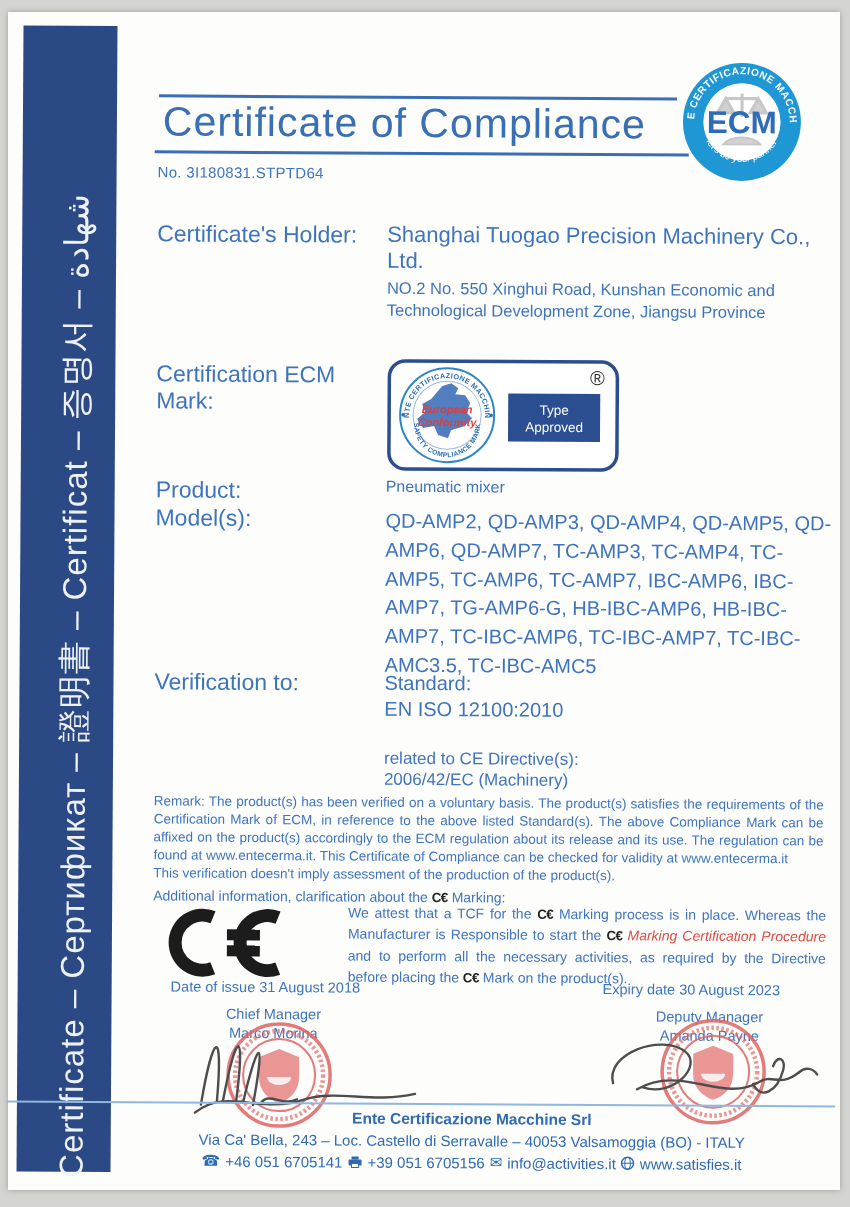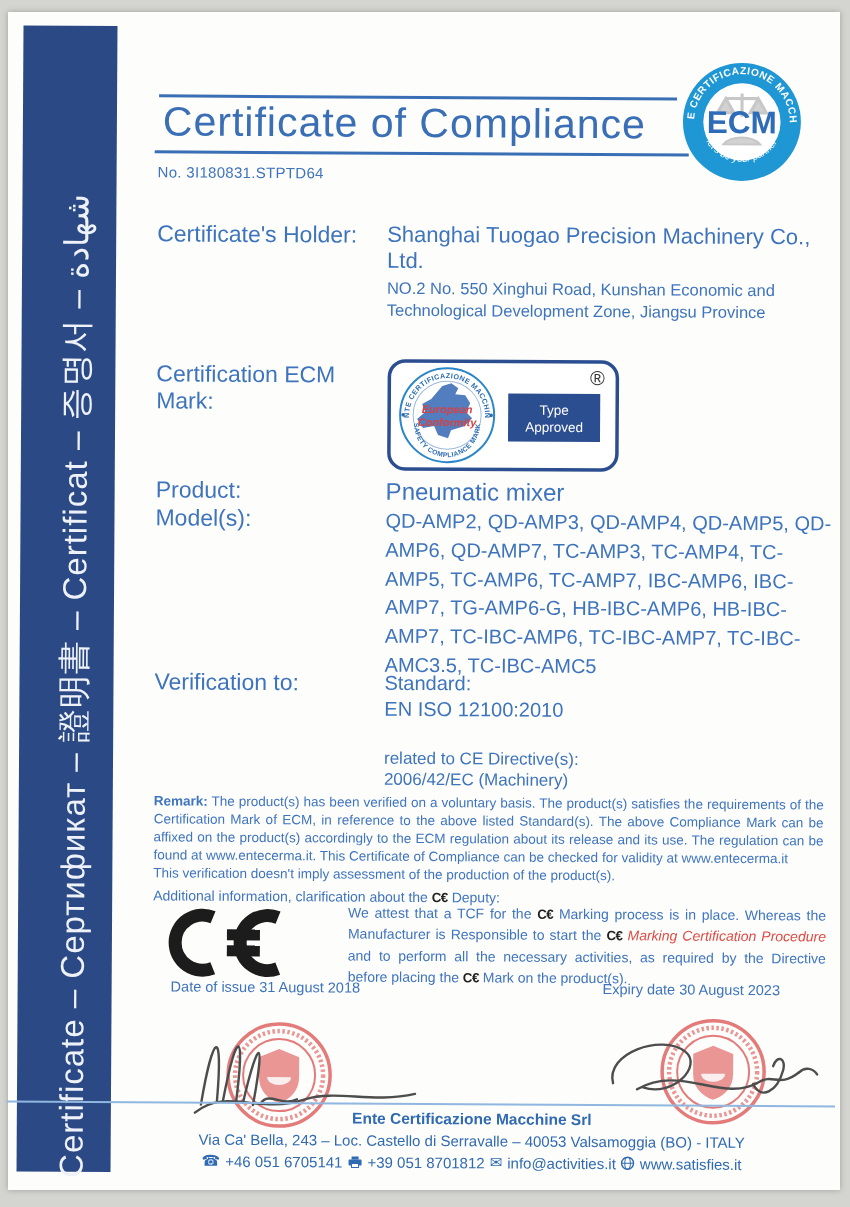--- a/index.html
+++ b/index.html
@@ -42,35 +42,35 @@
   
   .flabel { position:absolute; left:147px; width:232px; color:#3e74bd; font-size:23px; line-height:1.18; }
   .fvalue { position:absolute; left:377px; color:#3e74bd; }
   .holder-label { top:210px; }
   .holder-value { top:210px; width:440px; }
   .holder-company { font-size:22px; line-height:1.2; }
   .holder-address { font-size:16.5px; line-height:1.32; margin-top:3px; width:402px; }
   .mark-label { top:350px; }
   .mark-badge { top:346px; width:234px; height:114px; }
   .product-label { top:466px; }
-  .product-value { top:466px; font-size:24px; }
+  .product-value { top:466px; font-size:16px; }
   .models-label { top:494px; }
   .models-value { top:495px; width:452px; font-size:20px; line-height:1.44; }
   .verify-label { top:658px; }
   .verify-value { top:658px; width:300px; }
   .std-label, .std-value { font-size:20px; line-height:1.3; }
   .directive-label { font-size:17px; margin-top:27px; }
   .directive-value { font-size:17px; line-height:1.35; }
 
   
   .remark {
     position:absolute; left:147px; top:782px; width:670px;
     color:#3f74bf; font-size:13.5px; line-height:1.34; text-align:justify;
   }
-  .remark b { font-weight:700; }
+  .remark b { font-weight:400; }
   .remark-line2 { text-align:left; }
 
   
   .additional { position:absolute; left:147px; top:877px; width:670px; color:#3f74bf; font-size:14px; }
   .ce-inline { font-weight:700; color:#222; letter-spacing:-.5px; font-size:.95em; }
   .ce-logo { position:absolute; left:152px; top:894px; width:124px; height:76px; }
   .ce-para {
     position:absolute; left:342px; top:891px; width:478px;
     color:#3f74bf; font-size:14px; line-height:1.52; text-align:justify;
   }
@@ -182,41 +182,49 @@
     </div>
 
     <div class="remark">
       <div>
         <b>Remark:</b><span> The product(s) has been verified on a voluntary basis. The product(s) satisfies the requirements of the Certification Mark of ECM, in reference to the above listed Standard(s). The above Compliance Mark can be affixed on the product(s) accordingly to the ECM regulation about its release and its use. The regulation can be found at www.entecerma.it. This Certificate of Compliance can be checked for validity at www.entecerma.it</span>
       </div>
       <div class="remark-line2">This verification doesn't imply assessment of the production of the product(s).</div>
     </div>
 
     <div class="additional">
-      <span>Additional information, clarification about the </span><span class="ce-inline">C€</span><span> Deputy:</span>
+      <span>Additional information, clarification about the </span><span class="ce-inline">C€</span><span> Marking:</span>
     </div>
 
     <svg class="ce-logo" viewBox="0 0 124 76">
       <g stroke="#1c1c1c" stroke-width="13" fill="none">
         <path d="M 55 12.5 A 27.5 27.5 0 1 0 55 63.5"></path>
         <path d="M 120 12.5 A 27.5 27.5 0 1 0 120 63.5"></path>
       </g>
       <g fill="#1c1c1c">
         <rect x="69" y="24.5" width="33" height="11"></rect>
         <rect x="69" y="40.5" width="33" height="11"></rect>
       </g>
     </svg>
 
     <div class="ce-para">
       <span>We attest that a TCF for the </span><span class="ce-inline">C€</span><span> Marking process is in place. Whereas the Manufacturer is Responsible to start the </span><span class="ce-inline">C€</span><span> </span><span class="red-italic">Marking Certification Procedure</span><span> and to perform all the necessary activities, as required by the Directive before placing the </span><span class="ce-inline">C€</span><span> Mark on the product(s).</span>
     </div>
 
     <div class="issue-date">Date of issue 31 August 2018</div>
     <div class="expiry-date">Expiry date 30 August 2023</div>
 
+    <div class="sig-block sig-left">
+      <div>Chief Manager</div>
+      <div>Marco Morina</div>
+    </div>
+    <div class="sig-block sig-right">
+      <div>Deputy Manager</div>
+      <div>Amanda Payne</div>
+    </div>
 
     <svg class="stamp stamp-left" viewBox="0 0 112 112">
       <g stroke="#e06565" fill="none">
         <circle cx="56" cy="56" r="51" stroke-width="3.5"></circle>
         <circle cx="56" cy="56" r="44" stroke-width="4.5" stroke-dasharray="2.5 2.5" opacity=".8"></circle>
         <circle cx="56" cy="56" r="36" stroke-width="2"></circle>
       </g>
       <path d="M56,30 l20,8 v20 c0,14 -9,22 -20,26 c-11,-4 -20,-12 -20,-26 v-20 z" fill="#e06565" opacity=".8"></path>
       <path d="M44,58 a12 8 0 0 0 24 0 z" fill="#ffffff" opacity=".85"></path>
     </svg>
@@ -253,21 +261,21 @@
       <div class="footer-company">Ente Certificazione Macchine Srl</div>
       <div class="footer-address">Via Ca' Bella, 243 – Loc. Castello di Serravalle – 40053 Valsamoggia (BO) - ITALY</div>
       <div class="footer-contact">
         <span class="glyph">☎</span>
         <span>+46 051 6705141</span>
         <svg width="15" height="13" viewBox="0 0 15 13">
           <rect x="1" y="4" width="13" height="6" rx="1" fill="#2f6ab2"></rect>
           <rect x="4" y="1" width="7" height="3" fill="#2f6ab2"></rect>
           <rect x="4" y="8" width="7" height="4" fill="#ffffff" stroke="#2f6ab2"></rect>
         </svg>
-        <span>+39 051 8701812</span>
+        <span>+39 051 6705156</span>
         <span class="glyph">✉</span>
         <span>info@activities.it</span>
         <svg width="14" height="14" viewBox="0 0 14 14">
           <circle cx="7" cy="7" r="6" fill="none" stroke="#2f6ab2" stroke-width="1.4"></circle>
           <ellipse cx="7" cy="7" rx="2.8" ry="6" fill="none" stroke="#2f6ab2" stroke-width="1"></ellipse>
           <line x1="1" y1="7" x2="13" y2="7" stroke="#2f6ab2" stroke-width="1"></line>
         </svg>
         <span>www.satisfies.it</span>
       </div>
     </div>

